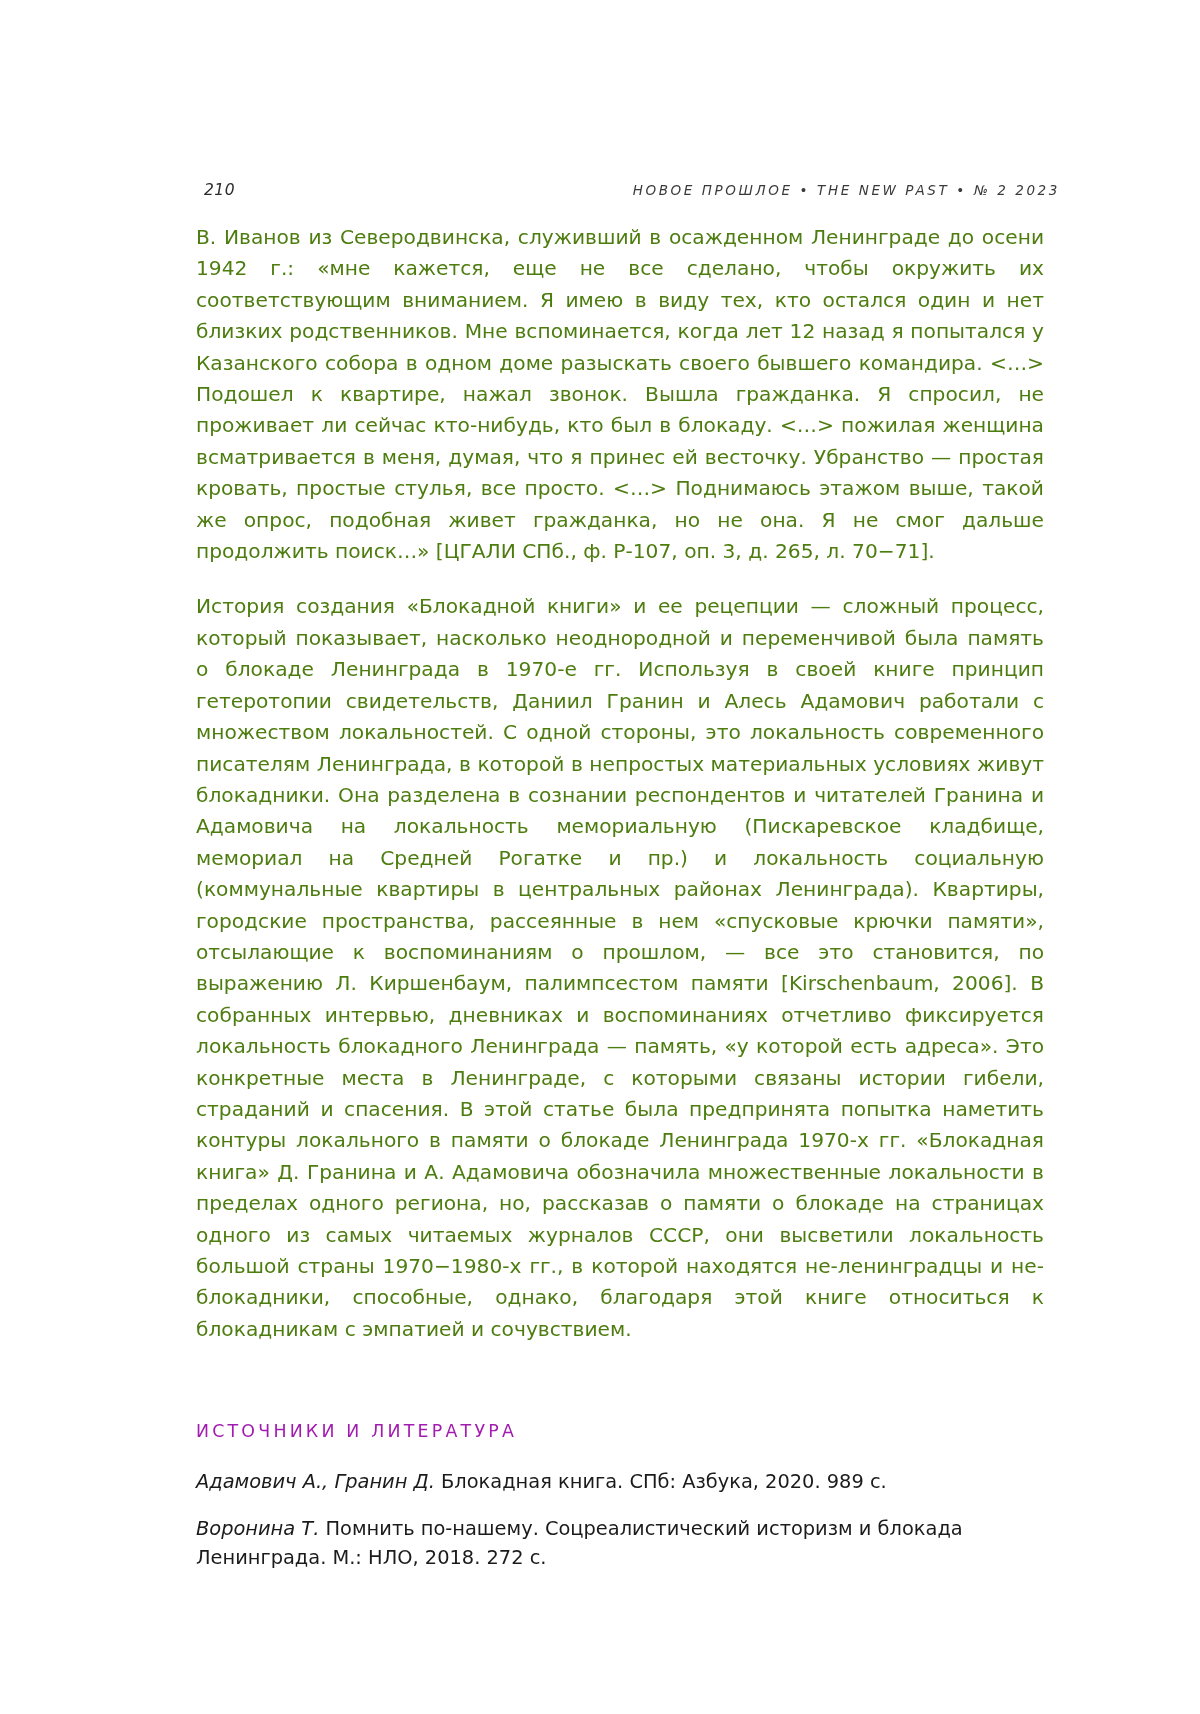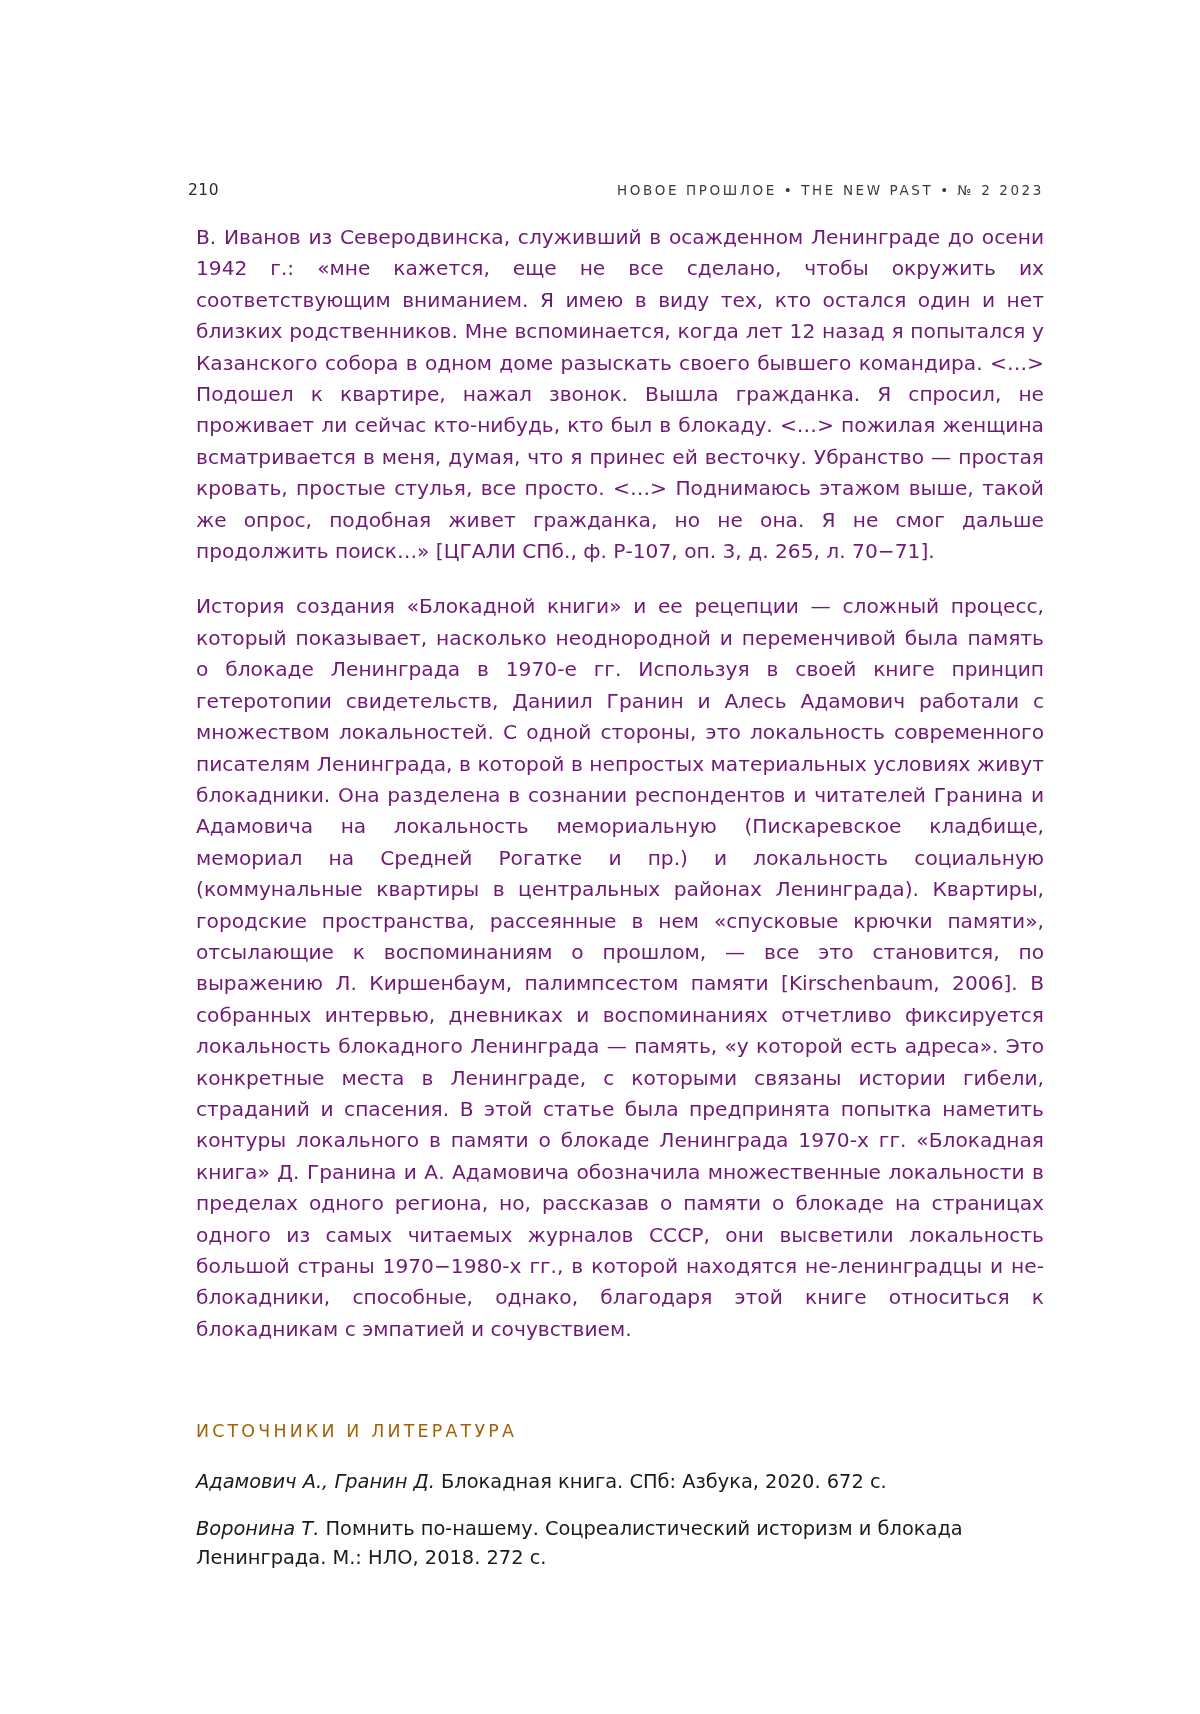--- a/index.html
+++ b/index.html
@@ -18,26 +18,27 @@
   .page {
     position: absolute;
     left: 0; top: 0;
     width: 1200px;
     height: 1714px;
     box-sizing: border-box;
     padding: 0;
   }
   .running-head {
     position: absolute;
-    left: 188px;
+    left: 204px;
     top: 146px;
     width: 856px;
     display: flex;
     justify-content: space-between;
     align-items: baseline;
+    font-style: italic;
   }
   .folio {
     font-size: 15.5px;
     letter-spacing: 0.5px;
     color: #2b2b2b;
     font-family: "DejaVu Sans", "Liberation Sans", sans-serif;
   }
   .journal-line {
     font-size: 13.5px;
     letter-spacing: 2.6px;
@@ -52,30 +53,30 @@
     top: 222px;
     width: 848px;
   }
   p.body-par {
     margin: 0 0 24px 0;
     font-size: 20.2px;
     line-height: 31.4px;
     text-align: justify;
     text-justify: inter-word;
     hyphens: manual;
-    color: #701a75;
+    color: #4d7c0f;
   }
   p.body-par:last-child { margin-bottom: 0; }
 
   .section-title {
     margin: 76px 0 26px 0;
     font-size: 17.4px;
     letter-spacing: 3.2px;
     text-transform: uppercase;
-    color: #a16207;
+    color: #a21caf;
   }
   .ref {
     margin: 0 0 17px 0;
     font-size: 19.4px;
     line-height: 29.5px;
     text-align: left;
     color: #1b1b1b;
   }
   .ref:last-child { margin-bottom: 0; }
   .ref i { font-style: italic; }
@@ -90,20 +91,20 @@
     <div class="journal-line">НОВОЕ ПРОШЛОЕ • THE NEW PAST • № 2 2023</div>
   </div>
 
   <div class="content">
     <p class="body-par">В. Иванов из Северодвинска, служивший в осажденном Ленинграде до осени 1942 г.: «мне кажется, еще не все сделано, чтобы окружить их соответствующим вниманием. Я имею в виду тех, кто остался один и нет близких родственников. Мне вспоминается, когда лет 12 назад я попытался у Казанского собора в одном доме разыскать своего бывшего командира. &lt;…&gt; Подошел к квартире, нажал звонок. Вышла гражданка. Я спросил, не проживает ли сейчас кто-нибудь, кто был в блокаду. &lt;…&gt; пожилая женщина всматривается в меня, думая, что я принес ей весточку. Убранство — простая кровать, простые стулья, все просто. &lt;…&gt; Поднимаюсь этажом выше, такой же опрос, подобная живет гражданка, но не она. Я не смог дальше продолжить поиск…» [ЦГАЛИ СПб., ф. Р-107, оп. 3, д. 265, л. 70−71].</p>
     <p class="body-par">История создания «Блокадной книги» и ее рецепции — сложный процесс, который показывает, насколько неоднородной и переменчивой была память о блокаде Ленинграда в 1970-е гг. Используя в своей книге принцип гетеротопии свидетельств, Даниил Гранин и Алесь Адамович работали с множеством локальностей. С одной стороны, это локальность современного писателям Ленинграда, в которой в непростых материальных условиях живут блокадники. Она разделена в сознании респондентов и читателей Гранина и Адамовича на локальность мемориальную (Пискаревское кладбище, мемориал на Средней Рогатке и пр.) и локальность социальную (коммунальные квартиры в центральных районах Ленинграда). Квартиры, городские пространства, рассеянные в нем «спусковые крючки памяти», отсылающие к воспоминаниям о прошлом, — все это становится, по выражению Л. Киршенбаум, палимпсестом памяти [Kirschenbaum, 2006]. В собранных интервью, дневниках и воспоминаниях отчетливо фиксируется локальность блокадного Ленинграда — память, «у которой есть адреса». Это конкретные места в Ленинграде, с которыми связаны истории гибели, страданий и спасения. В этой статье была предпринята попытка наметить контуры локального в памяти о блокаде Ленинграда 1970-х гг. «Блокадная книга» Д. Гранина и А. Адамовича обозначила множественные локальности в пределах одного региона, но, рассказав о памяти о блокаде на страницах одного из самых читаемых журналов СССР, они высветили локальность большой страны 1970−1980-х гг., в которой находятся не-ленинградцы и не-блокадники, способные, однако, благодаря этой книге относиться к блокадникам с эмпатией и сочувствием.</p>
 
     <div class="section-title">ИСТОЧНИКИ И ЛИТЕРАТУРА</div>
 
     <p class="ref">
-      <i>Адамович А., Гранин Д.</i><span> Блокадная книга. СПб: Азбука, 2020. 672 с.</span>
+      <i>Адамович А., Гранин Д.</i><span> Блокадная книга. СПб: Азбука, 2020. 989 с.</span>
     </p>
     <p class="ref">
       <i>Воронина Т.</i><span> Помнить по-нашему. Соцреалистический историзм и блокада Ленинграда. М.: НЛО, 2018. 272 с.</span>
     </p>
   </div>
 
 </div>
 
 </body></html>

